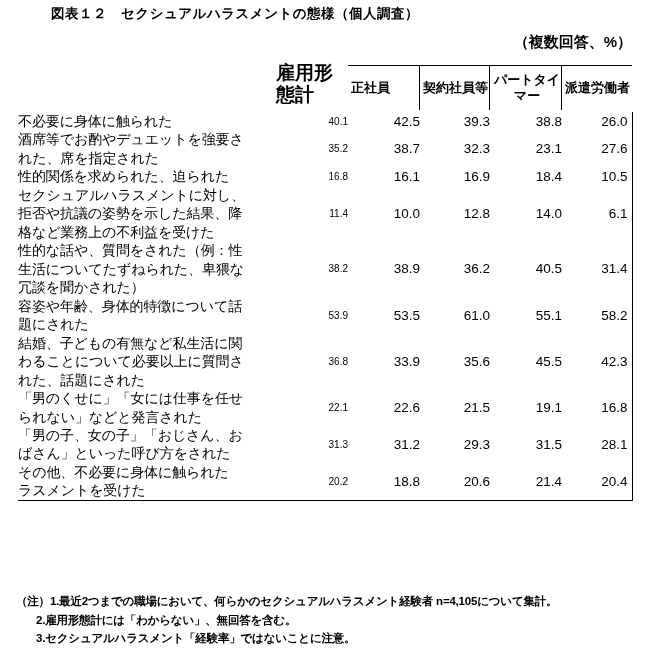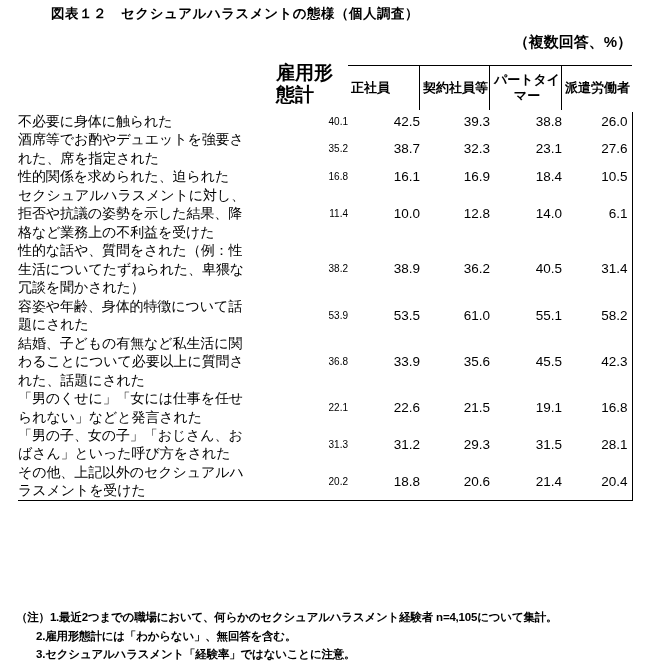--- a/index.html
+++ b/index.html
@@ -148,21 +148,21 @@
   .n-4 { width: 70px; }
 
   tr.last-row .lbl,
   tr.last-row .num-total,
   tr.last-row .num { border-bottom: 1.6px solid #000; }
 
   
   .notes {
     position: absolute;
     left: 16px;
-    top: 608px;
+    top: 592px;
     font-size: 11.5px;
     font-weight: bold;
     line-height: 1.62;
     letter-spacing: -0.2px;
   }
   .note-line { white-space: nowrap; }
   .note-indent { padding-left: 20px; }
 </style>
 </head>
 <body>
@@ -291,21 +291,21 @@
             <div>ばさん」といった呼び方をされた</div>
           </td>
           <td class="num-total">31.3</td>
           <td class="num n-1">31.2</td>
           <td class="num n-2">29.3</td>
           <td class="num n-3">31.5</td>
           <td class="num n-4 last">28.1</td>
         </tr>
         <tr class="last-row">
           <td class="lbl">
-            <div>その他、上記以外のセクシュアルハ</div>
+            <div>その他、不必要に身体に触られた</div>
             <div>ラスメントを受けた</div>
           </td>
           <td class="num-total">20.2</td>
           <td class="num n-1">18.8</td>
           <td class="num n-2">20.6</td>
           <td class="num n-3">21.4</td>
           <td class="num n-4 last">20.4</td>
         </tr>
       </tbody>
   </table>

